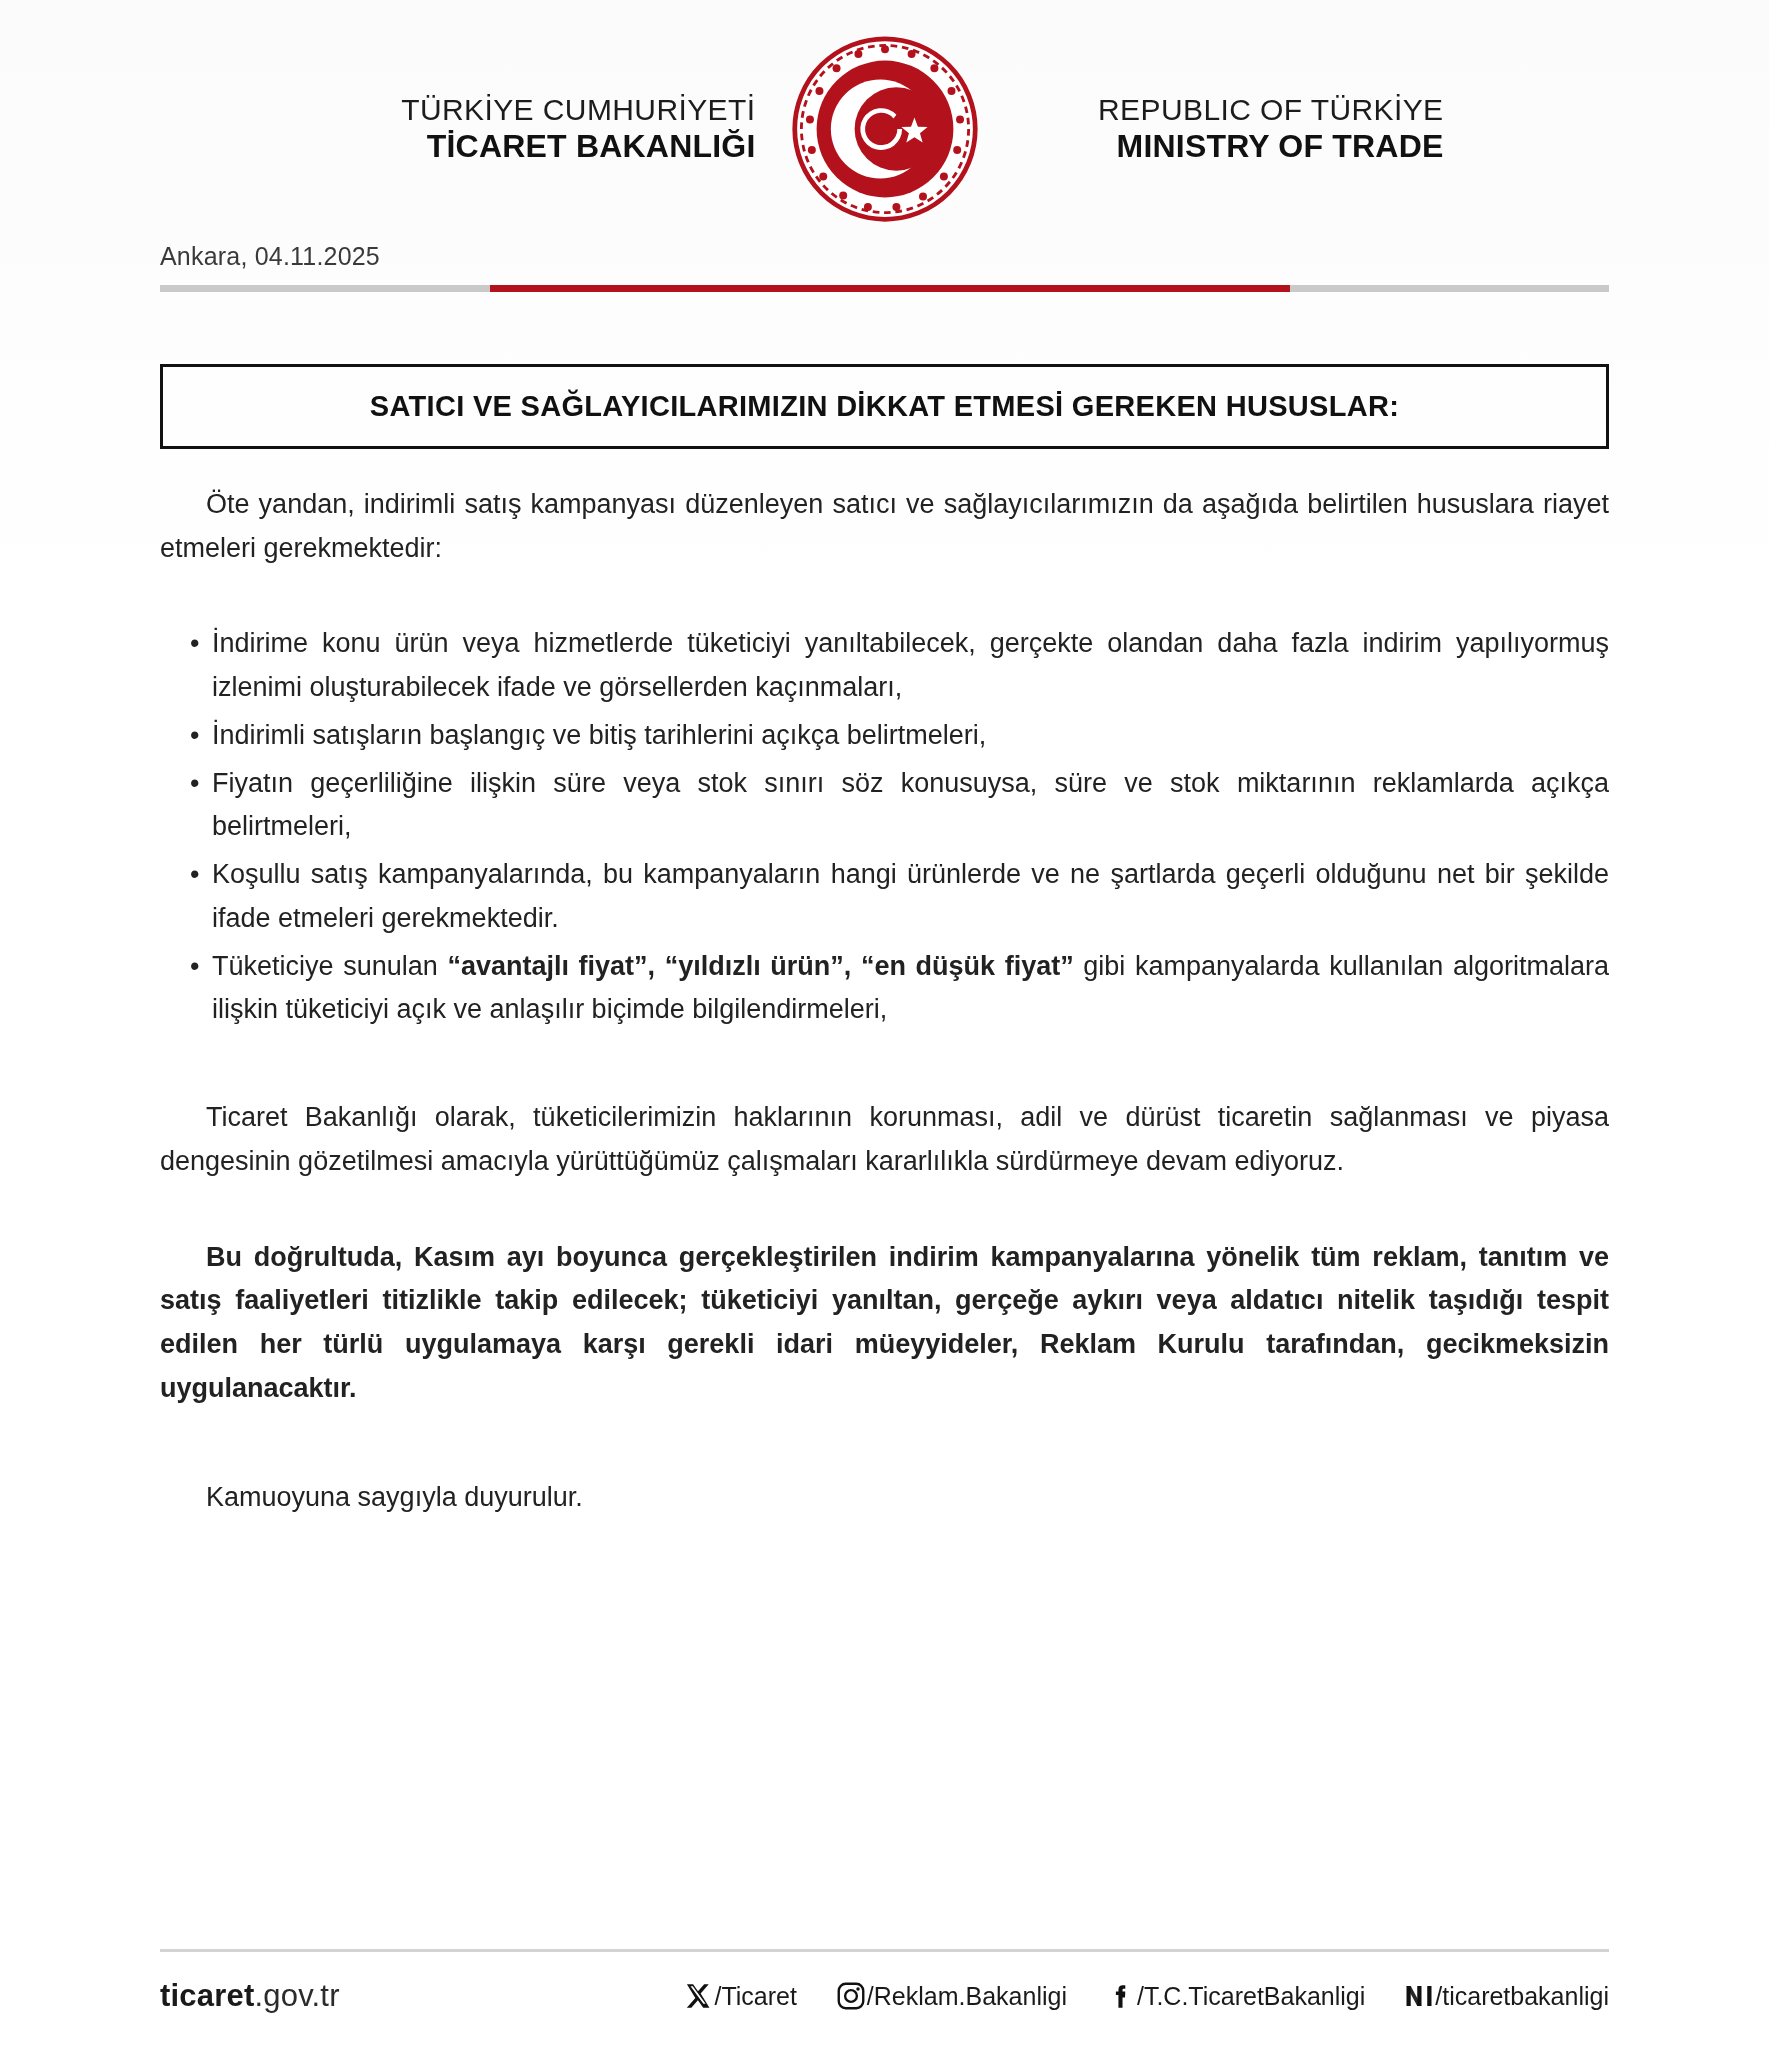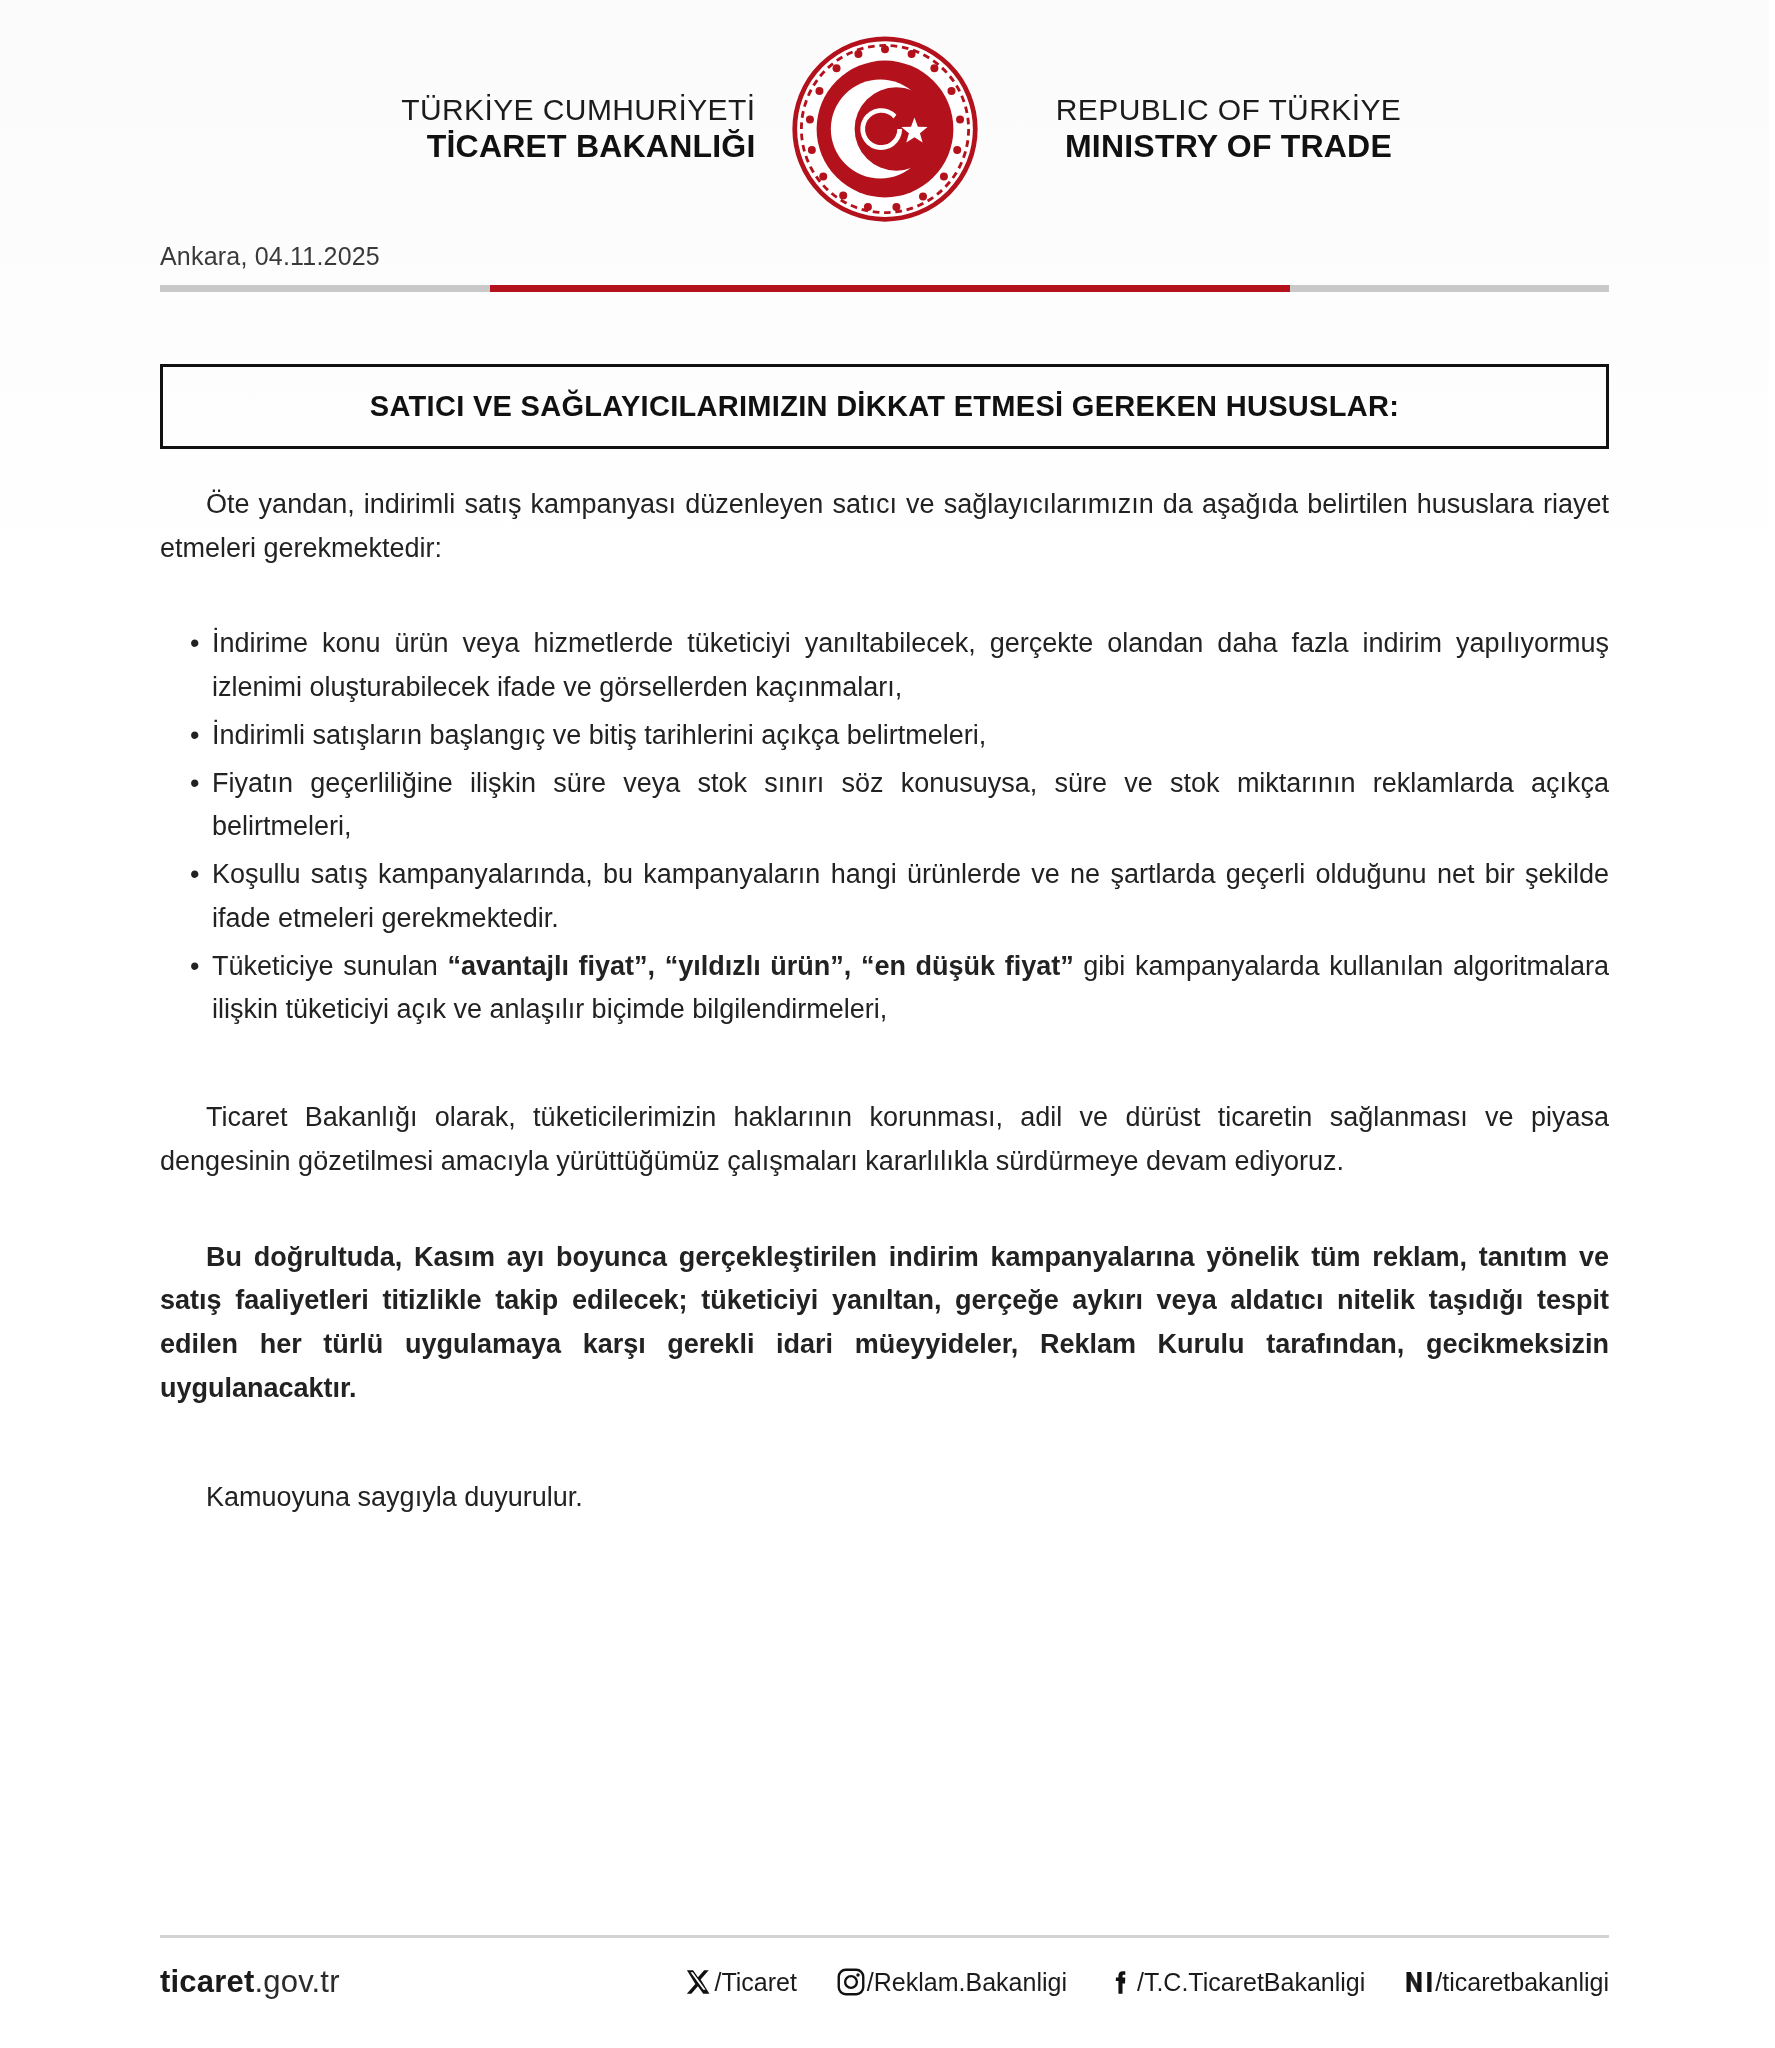--- a/index.html
+++ b/index.html
@@ -33,21 +33,21 @@
     padding-bottom: 10px;
   }
   .header-text {
     line-height: 1.18;
   }
   .header-text.left {
     text-align: right;
     width: 430px;
   }
   .header-text.right {
-    text-align: center;
+    text-align: right;
     width: 430px;
   }
   .ht-line1 {
     font-size: 30px;
     letter-spacing: 0.4px;
     color: #1c1c1c;
     font-weight: 400;
   }
   .ht-line2 {
     font-size: 32px;
@@ -134,21 +134,21 @@
     color: #222;
   }
   .spacer-sm { height: 26px; }
   .spacer-md { height: 40px; }
 
   
   .footer {
     position: absolute;
     left: 160px;
     right: 160px;
-    bottom: 48px;
+    bottom: 34px;
   }
   .footer-rule {
     height: 3px;
     background: #d3d3d3;
     margin-bottom: 26px;
   }
   .footer-inner {
     display: flex;
     align-items: center;
     justify-content: space-between;

